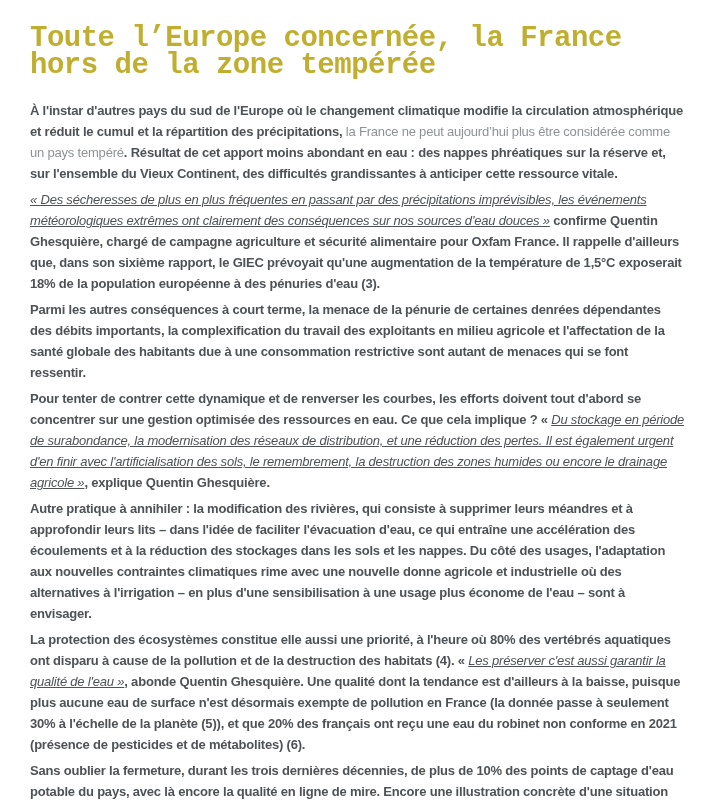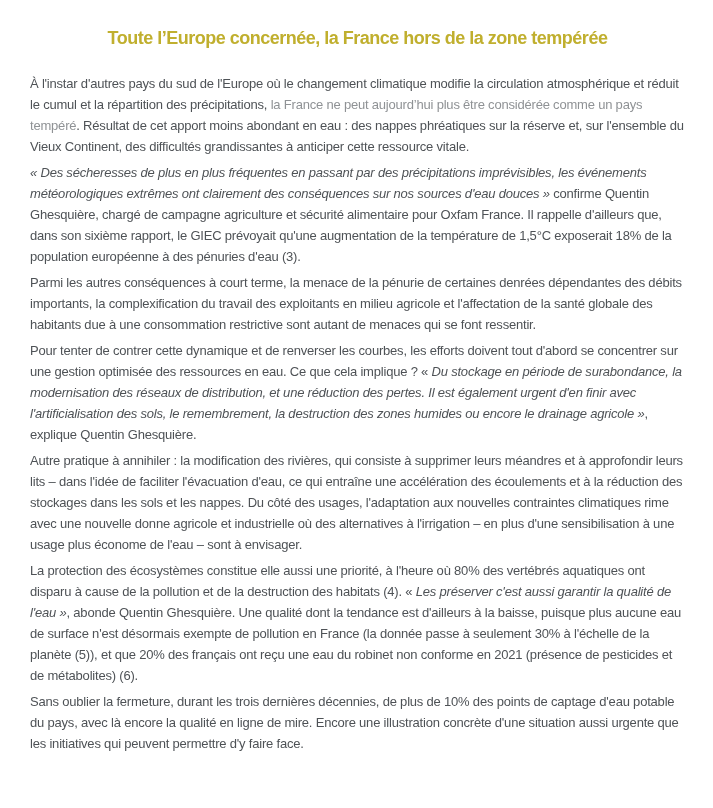--- a/index.html
+++ b/index.html
@@ -13,43 +13,42 @@
   .page {
     width: 713px;
     height: 808px;
     background: #ffffff;
     overflow: hidden;
   }
   .content {
     padding: 15px 28px 0 30px;
   }
   h2.section-heading {
-    font-family: Liberation Sans, sans-serif;
-    font-size: 18px;
+    font-family: Liberation Mono, monospace;
+    font-size: 29px;
     font-weight: bold;
     line-height: 27px;
     letter-spacing: -0.5px;
     color: #c0af2e;
-    text-align: center;
   }
   .section:first-of-type h2.section-heading {
     margin: 10px 0 21px 0;
   }
   .section:last-of-type h2.section-heading {
     margin: 14px 0 26px 0;
   }
   .paragraphs p {
     font-size: 13px;
     line-height: 21px;
     letter-spacing: -0.2px;
     color: #4e5256;
     margin: 0 0 5px 0;
   }
-  .seg-normal { font-style: normal; }
-  .seg-italic { font-style: italic; }
+  .seg-normal { font-style: normal; font-weight: bold; }
+  .seg-italic { font-style: italic; text-decoration: underline; }
   .seg-muted  { color: #8f9295; text-decoration: none; cursor: pointer; }
 </style>
 </head>
 <body>
 
 <div class="page">
   <div class="content">
 
     <section class="section">
       <h2 class="section-heading">Toute l’Europe concernée, la France hors de la zone tempérée</h2>

